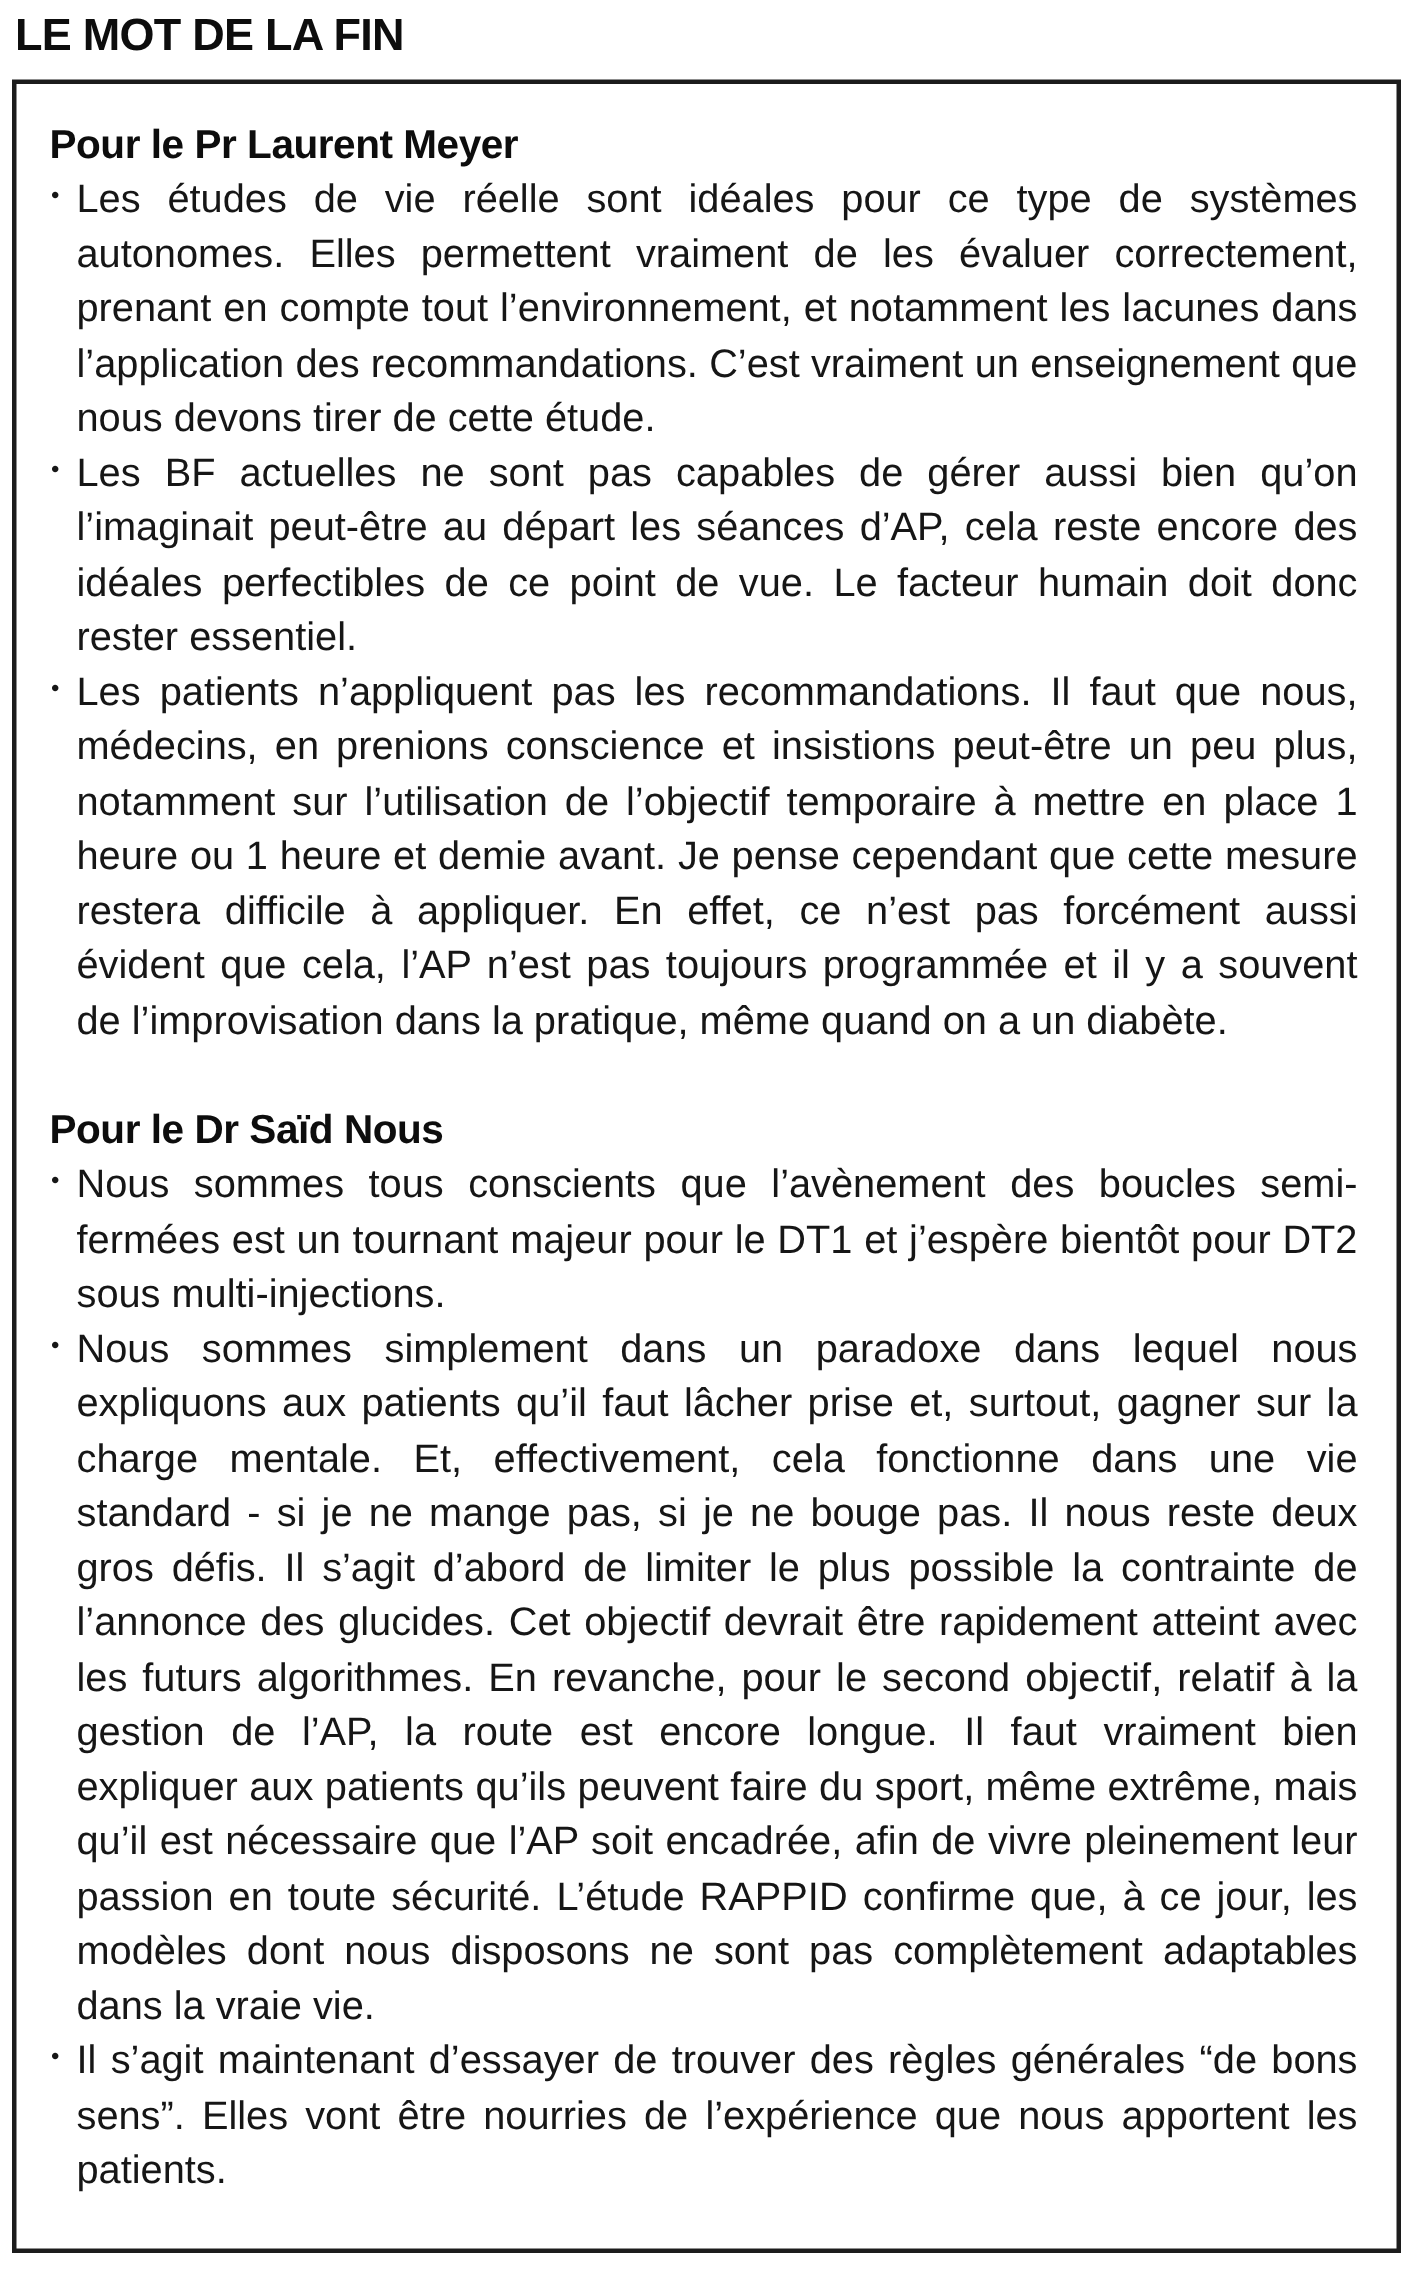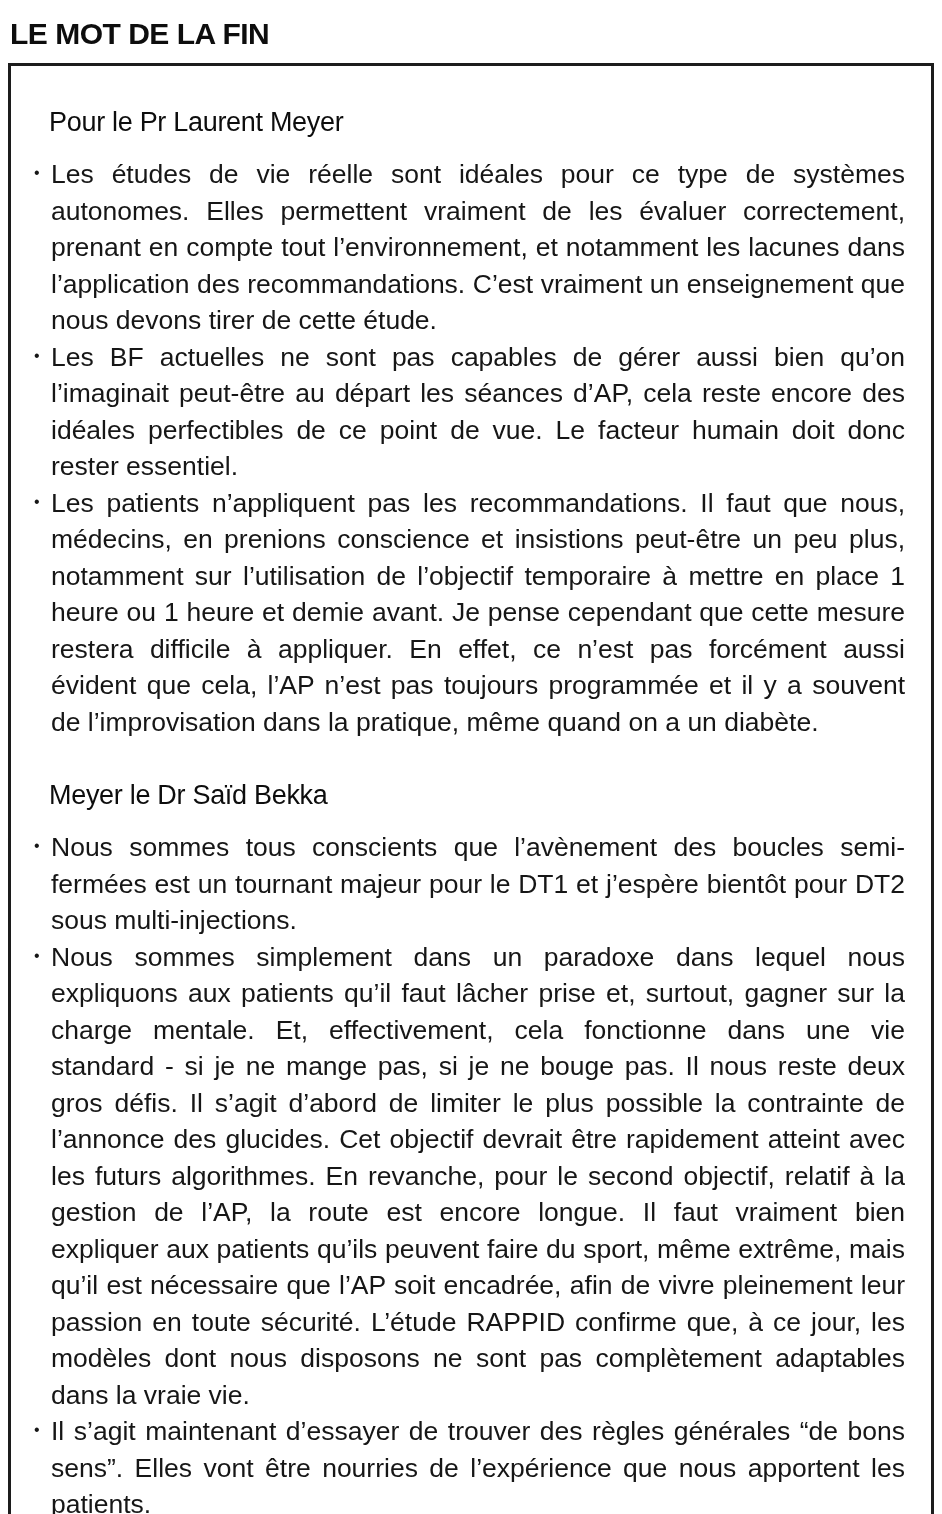--- a/index.html
+++ b/index.html
@@ -12,34 +12,34 @@
   body {
     width: 942px;
     min-height: 1514px;
     box-sizing: border-box;
   }
   .page-title {
     font-weight: bold;
     font-size: 30px;
     line-height: 34px;
     letter-spacing: -0.5px;
-    margin: 17px 0 12px 10px;
+    margin: 7px 0 12px 10px;
     color: #0d0d0d;
   }
   .content-box {
     margin: 0 8px;
     border: 3px solid #1c1c1c;
     padding: 22px 26px 34px 22px;
     box-sizing: border-box;
   }
   .section-heading {
     font-size: 27px;
-    font-weight: normal;
+    font-weight: bold;
     letter-spacing: -0.3px;
-    margin: 16px;
+    margin: 0;
     line-height: 36px;
     color: #0d0d0d;
   }
   ul.bullet-list {
     list-style: none;
     margin: 0;
     padding: 0;
   }
   li.bullet-item {
     position: relative;
@@ -81,21 +81,21 @@
           <span>Les BF actuelles ne sont pas capables de gérer aussi bien qu’on l’imaginait peut-être au départ les séances d’AP, cela reste encore des idéales perfectibles de ce point de vue. Le facteur humain doit donc rester essentiel.</span>
         </li>
         <li class="bullet-item">
           <span class="bullet-marker">•</span>
           <span>Les patients n’appliquent pas les recommandations. Il faut que nous, médecins, en prenions conscience et insistions peut-être un peu plus, notamment sur l’utilisation de l’objectif temporaire à mettre en place 1 heure ou 1 heure et demie avant. Je pense cependant que cette mesure restera difficile à appliquer. En effet, ce n’est pas forcément aussi évident que cela, l’AP n’est pas toujours programmée et il y a souvent de l’improvisation dans la pratique, même quand on a un diabète.</span>
         </li>
       </ul>
     </section>
 
     <section class="section section-bekka">
-      <h2 class="section-heading">Meyer le Dr Saïd Bekka</h2>
+      <h2 class="section-heading">Pour le Dr Saïd Nous</h2>
       <ul class="bullet-list">
         <li class="bullet-item">
           <span class="bullet-marker">•</span>
           <span>Nous sommes tous conscients que l’avènement des boucles semi-fermées est un tournant majeur pour le DT1 et j’espère bientôt pour DT2 sous multi-injections.</span>
         </li>
         <li class="bullet-item">
           <span class="bullet-marker">•</span>
           <span>Nous sommes simplement dans un paradoxe dans lequel nous expliquons aux patients qu’il faut lâcher prise et, surtout, gagner sur la charge mentale. Et, effectivement, cela fonctionne dans une vie standard - si je ne mange pas, si je ne bouge pas. Il nous reste deux gros défis. Il s’agit d’abord de limiter le plus possible la contrainte de l’annonce des glucides. Cet objectif devrait être rapidement atteint avec les futurs algorithmes. En revanche, pour le second objectif, relatif à la gestion de l’AP, la route est encore longue. Il faut vraiment bien expliquer aux patients qu’ils peuvent faire du sport, même extrême, mais qu’il est nécessaire que l’AP soit encadrée, afin de vivre pleinement leur passion en toute sécurité. L’étude RAPPID confirme que, à ce jour, les modèles dont nous disposons ne sont pas complètement adaptables dans la vraie vie.</span>
         </li>
         <li class="bullet-item">

